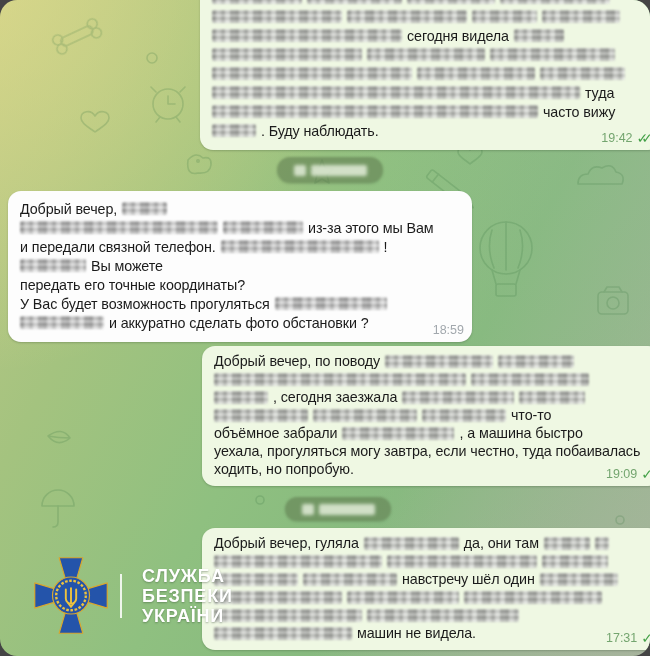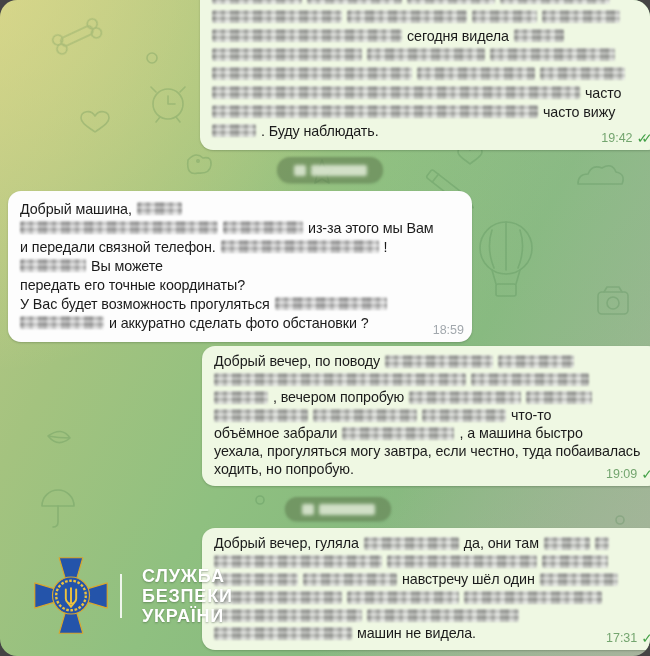--- a/index.html
+++ b/index.html
@@ -181,21 +181,21 @@
       <span class="redact" style="width:118px"></span>
       <span class="redact" style="width:125px"></span>
     </div>
     <div class="line">
       <span class="redact" style="width:200px"></span>
       <span class="redact" style="width:118px"></span>
       <span class="redact" style="width:85px"></span>
     </div>
     <div class="line">
       <span class="redact" style="width:368px"></span>
-      <span class="txt">часто</span>
+      <span class="txt">туда</span>
     </div>
     <div class="line">
       <span class="redact" style="width:326px"></span>
       <span class="txt">часто вижу</span>
     </div>
     <div class="line">
       <span class="redact" style="width:44px"></span>
       <span class="txt">. Буду наблюдать.</span>
     </div>
     <div class="meta">
@@ -204,21 +204,21 @@
     </div>
   </div>
 
   <div class="date-pill" style="left:277px;top:157px;width:106px;height:26px;">
     <span class="pill-blob short"></span>
     <span class="pill-blob long"></span>
   </div>
 
   <div class="bubble in m12" style="left:8px;top:191px;width:440px;">
     <div class="line">
-      <span class="txt">Добрый машина,</span>
+      <span class="txt">Добрый вечер,</span>
       <span class="redact" style="width:45px"></span>
     </div>
     <div class="line">
       <span class="redact" style="width:198px"></span>
       <span class="redact" style="width:80px"></span>
       <span class="txt">из-за этого мы Вам</span>
     </div>
     <div class="line">
       <span class="txt">и передали связной телефон.</span>
       <span class="redact" style="width:158px"></span>
@@ -249,21 +249,21 @@
       <span class="txt">Добрый вечер, по поводу</span>
       <span class="redact" style="width:108px"></span>
       <span class="redact" style="width:76px"></span>
     </div>
     <div class="line">
       <span class="redact" style="width:252px"></span>
       <span class="redact" style="width:118px"></span>
     </div>
     <div class="line">
       <span class="redact" style="width:54px"></span>
-      <span class="txt">, вечером попробую</span>
+      <span class="txt">, сегодня заезжала</span>
       <span class="redact" style="width:112px"></span>
       <span class="redact" style="width:66px"></span>
     </div>
     <div class="line">
       <span class="redact" style="width:94px"></span>
       <span class="redact" style="width:104px"></span>
       <span class="redact" style="width:84px"></span>
       <span class="txt">что-то</span>
     </div>
     <div class="line">

